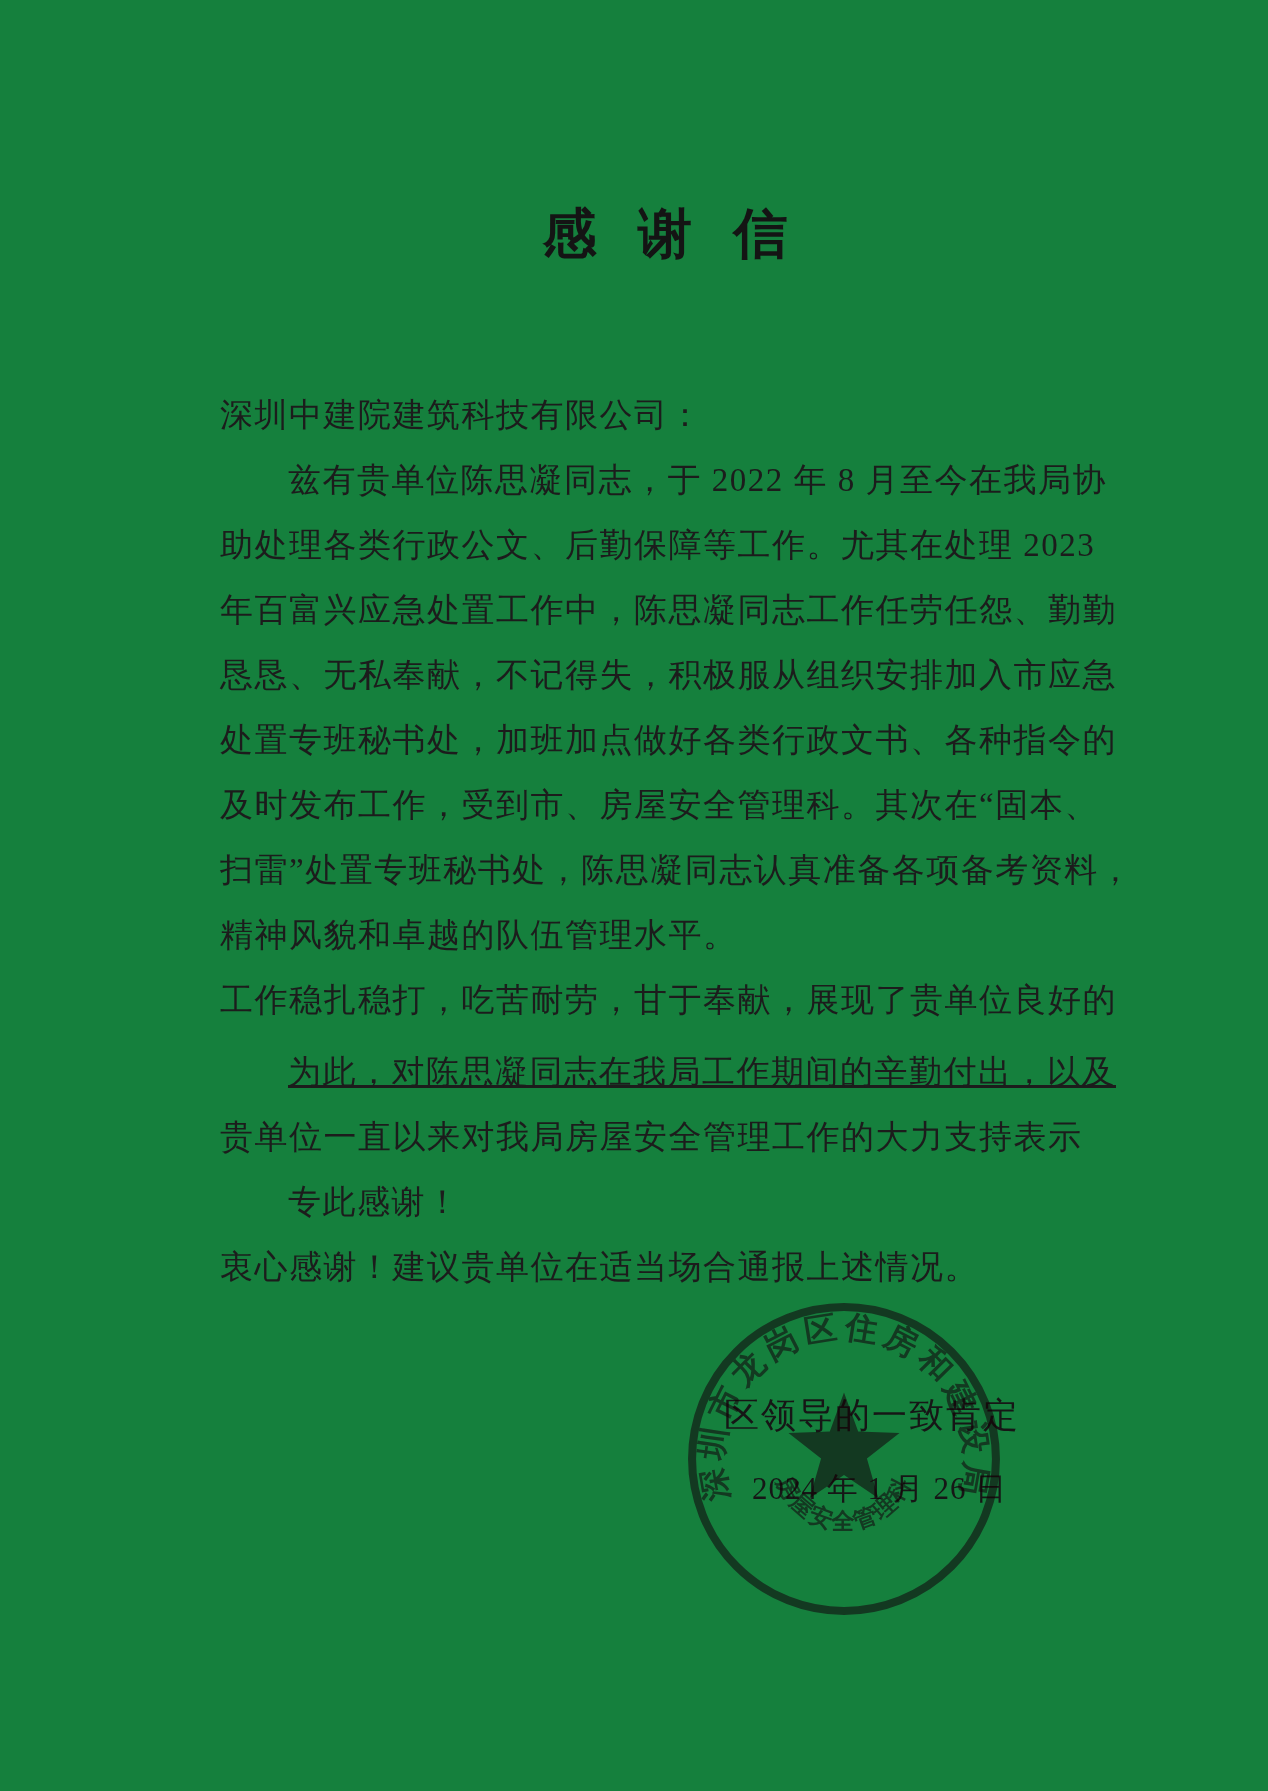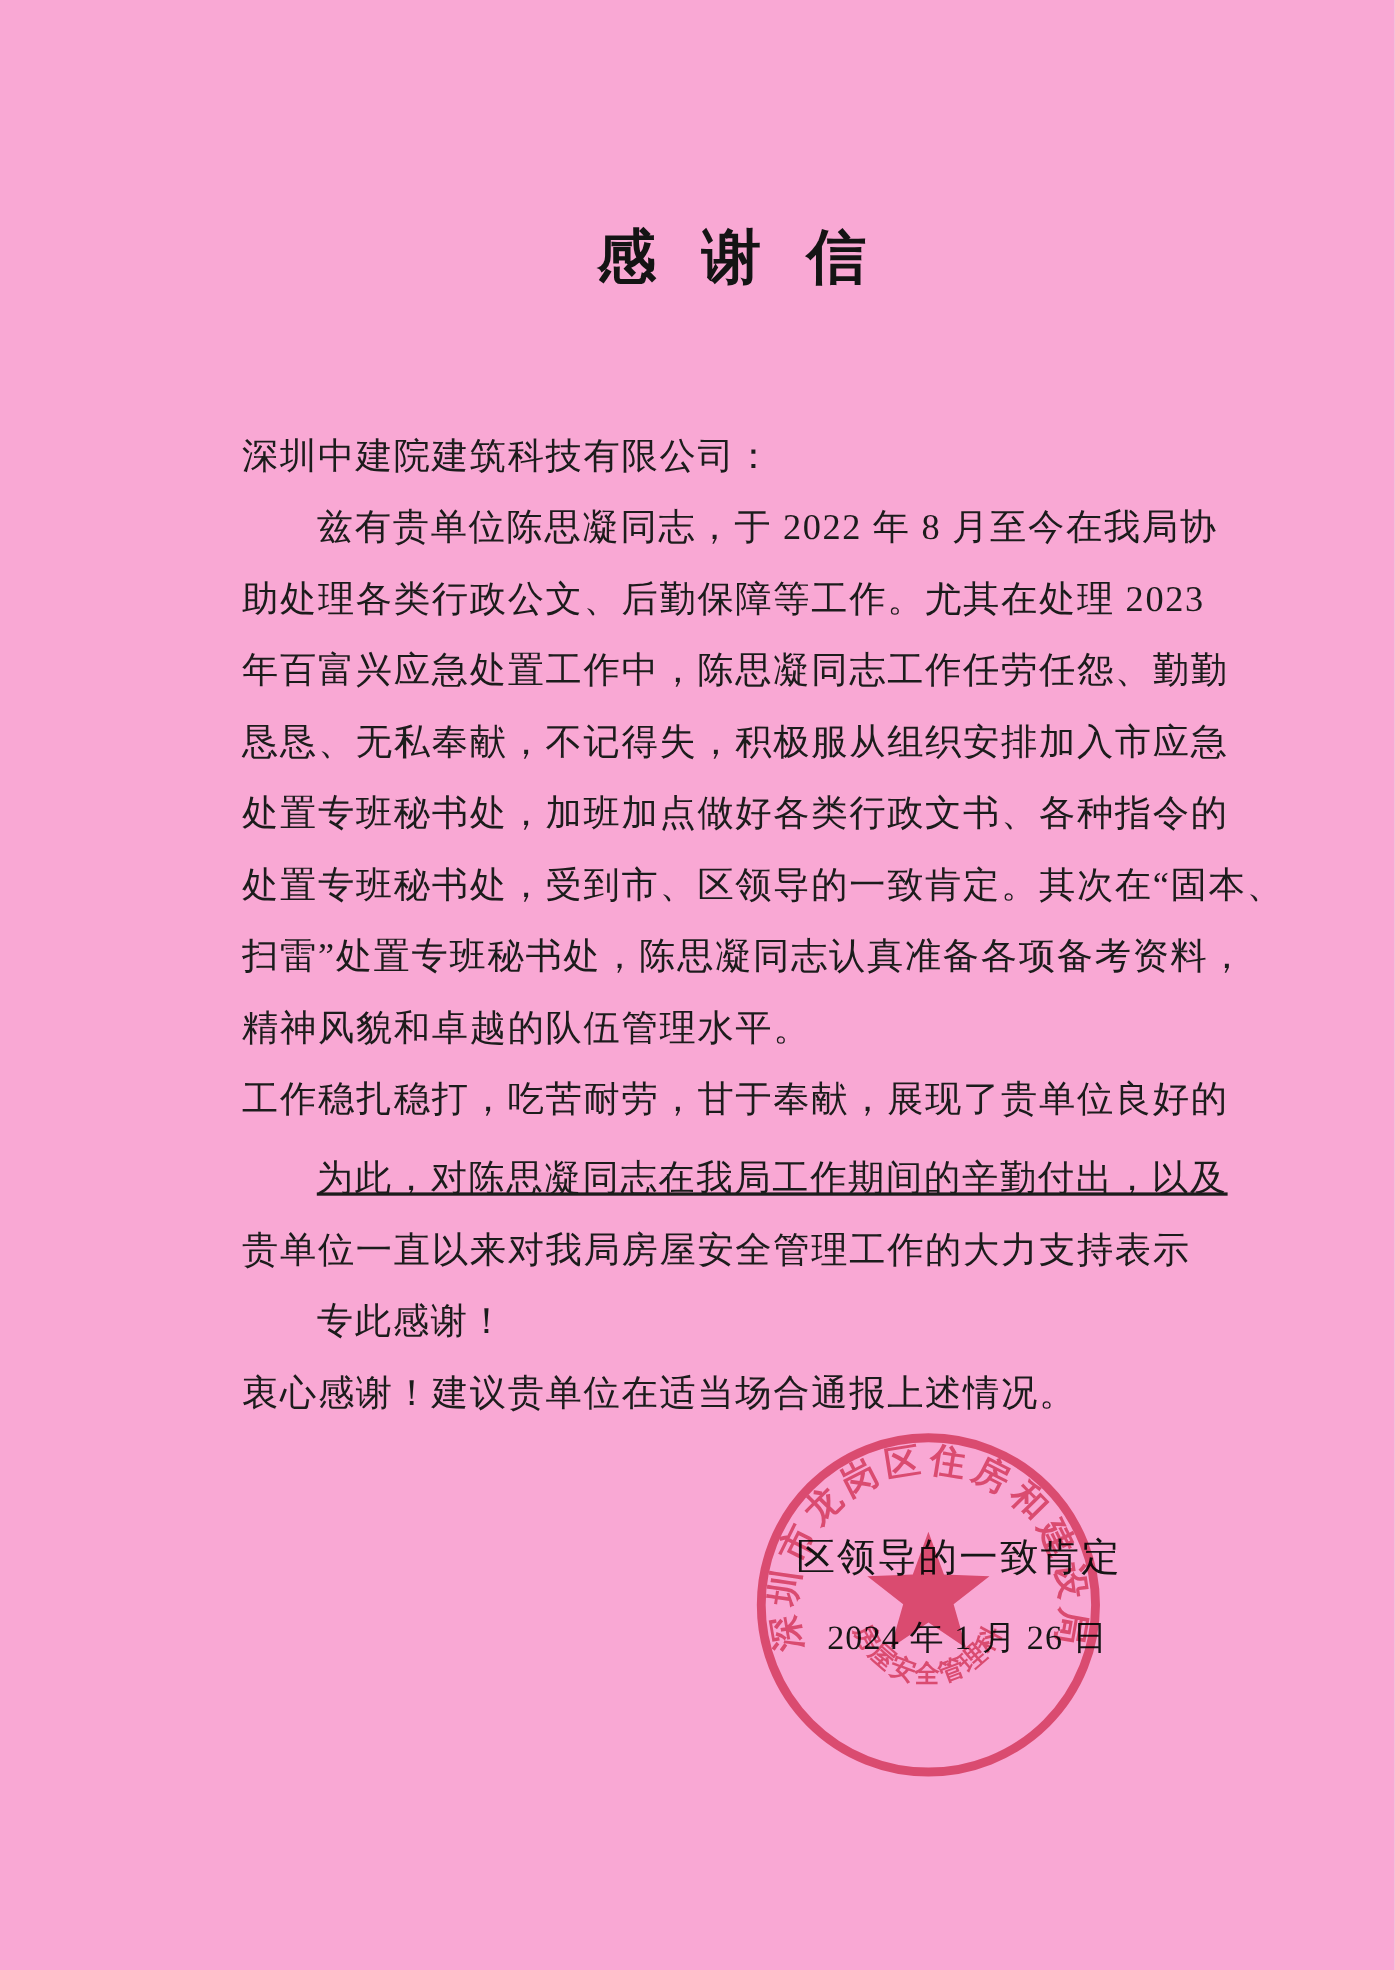--- a/index.html
+++ b/index.html
@@ -2,21 +2,21 @@
 <html><head>
 <meta charset="utf-8">
 <style>
   * { margin: 0; padding: 0; box-sizing: border-box; }
   html, body { background: #e8e8e8; }
   .page {
     position: relative;
     width: 1268px;
     height: 1791px;
     margin: 0 auto;
-    background: #f9a8d4;
+    background: #15803d;
     overflow: hidden;
     font-family: "Liberation Serif", "DejaVu Serif", serif;
     color: #1c1c1c;
   }
   .letter-title {
     position: absolute;
     top: 198px;
     left: 0;
     width: 100%;
     text-align: center;
@@ -87,21 +87,21 @@
 
   <div class="letter-title">感 谢 信</div>
 
   <div class="body-block">
     <div class="line">深圳中建院建筑科技有限公司：</div>
     <div class="line indent">兹有贵单位陈思凝同志，于 2022 年 8 月至今在我局协</div>
     <div class="line">助处理各类行政公文、后勤保障等工作。尤其在处理 2023</div>
     <div class="line">年百富兴应急处置工作中，陈思凝同志工作任劳任怨、勤勤</div>
     <div class="line">恳恳、无私奉献，不记得失，积极服从组织安排加入市应急</div>
     <div class="line">处置专班秘书处，加班加点做好各类行政文书、各种指令的</div>
-    <div class="line">处置专班秘书处，受到市、区领导的一致肯定。其次在“固本、</div>
+    <div class="line">及时发布工作，受到市、房屋安全管理科。其次在“固本、</div>
     <div class="line">扫雷”处置专班秘书处，陈思凝同志认真准备各项备考资料，</div>
     <div class="line">精神风貌和卓越的队伍管理水平。</div>
     <div class="line">工作稳扎稳打，吃苦耐劳，甘于奉献，展现了贵单位良好的</div>
     <div class="line indent para-gap">为此，对陈思凝同志在我局工作期间的辛勤付出，以及</div>
     <div class="line">贵单位一直以来对我局房屋安全管理工作的大力支持表示</div>
     <div class="line indent">专此感谢！</div>
     <div class="line">衷心感谢！建议贵单位在适当场合通报上述情况。</div>
   </div>
 
   <div class="signature">区领导的一致肯定</div>

